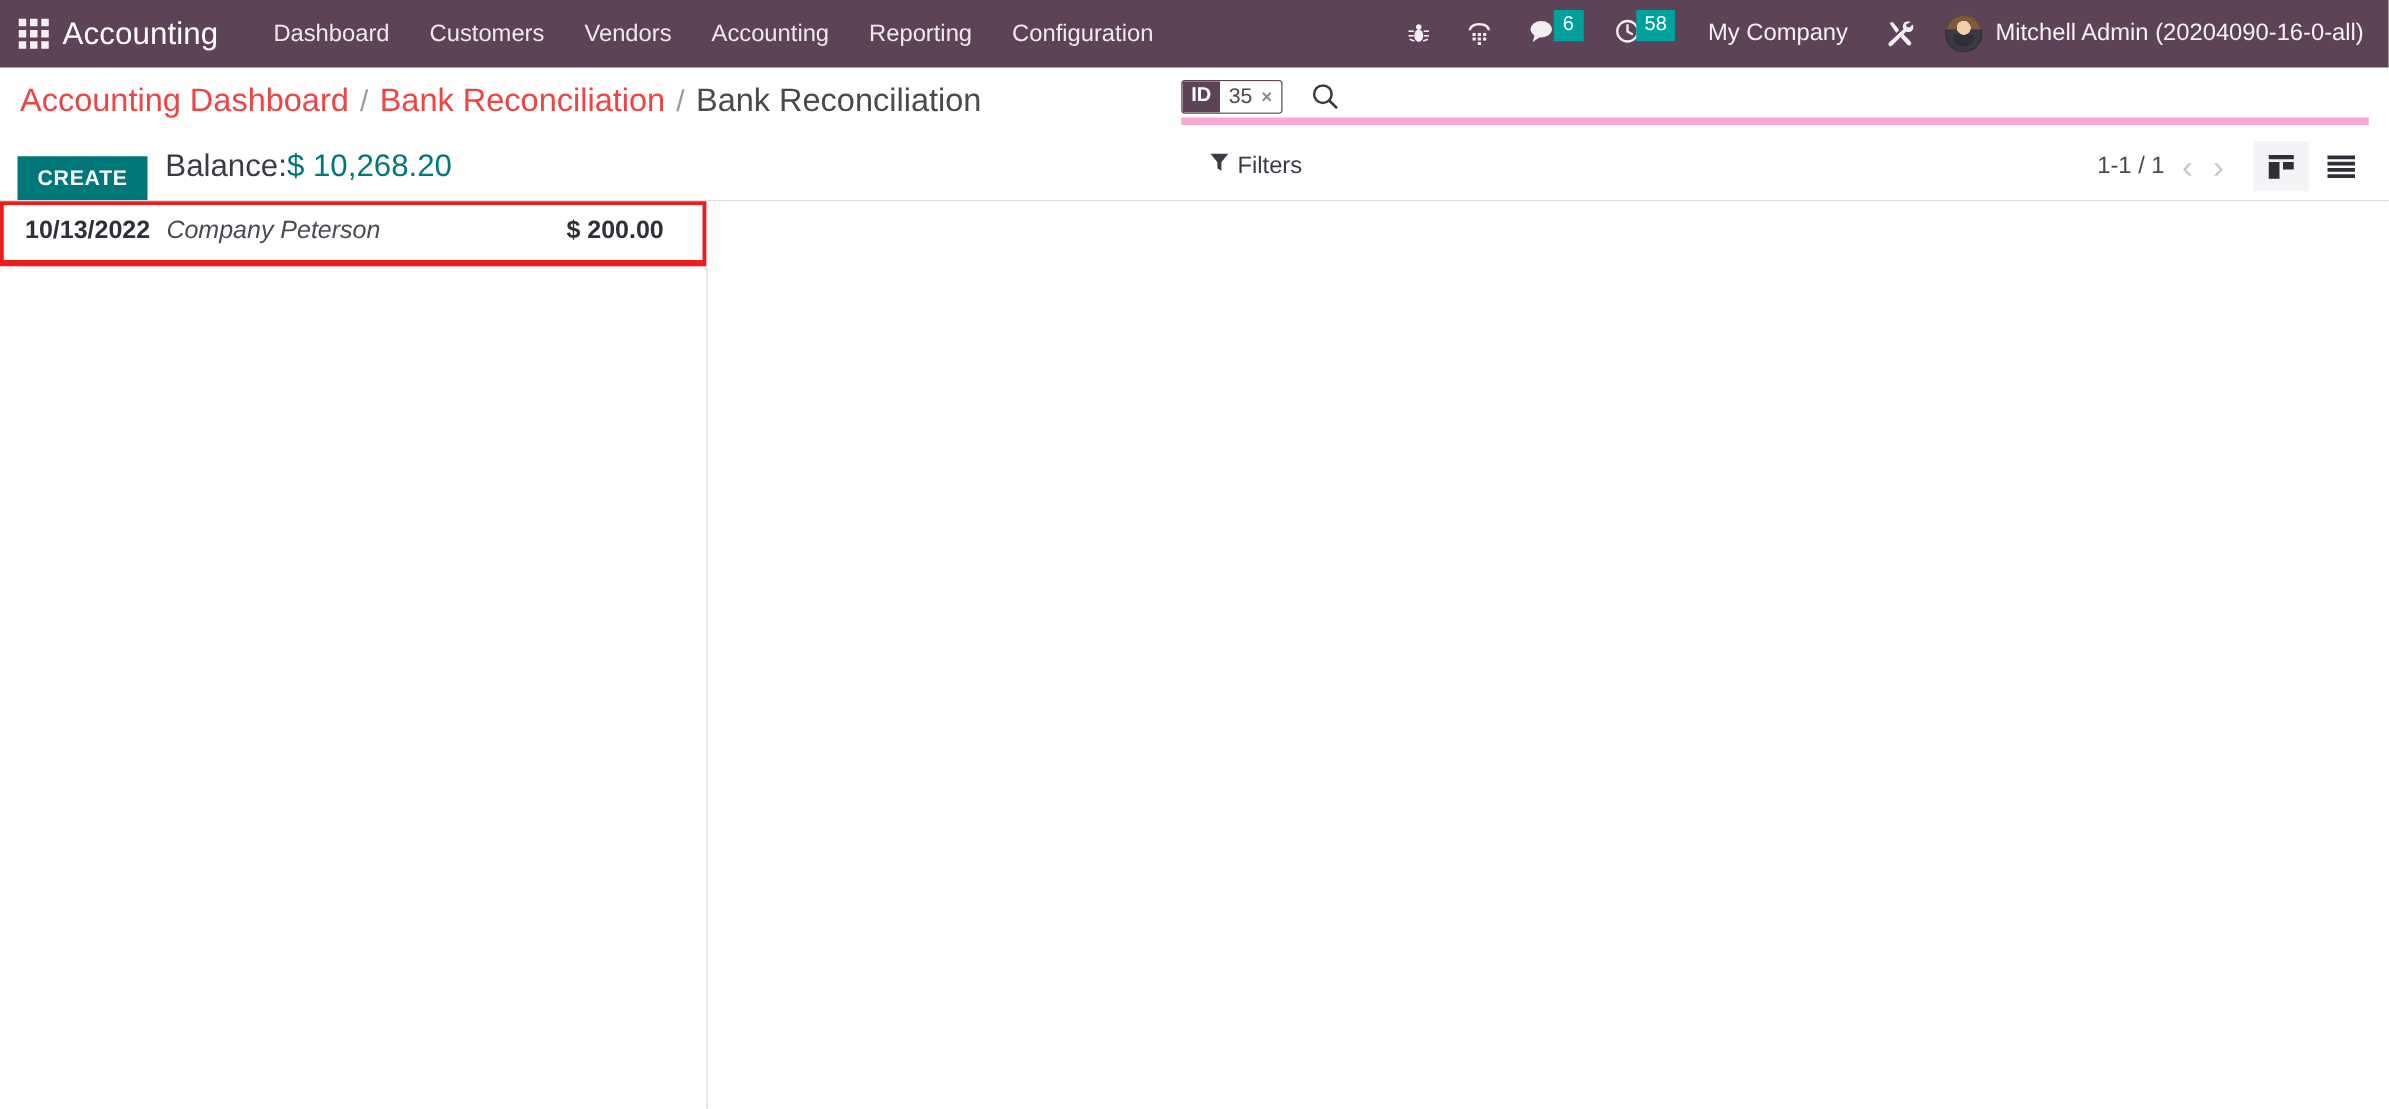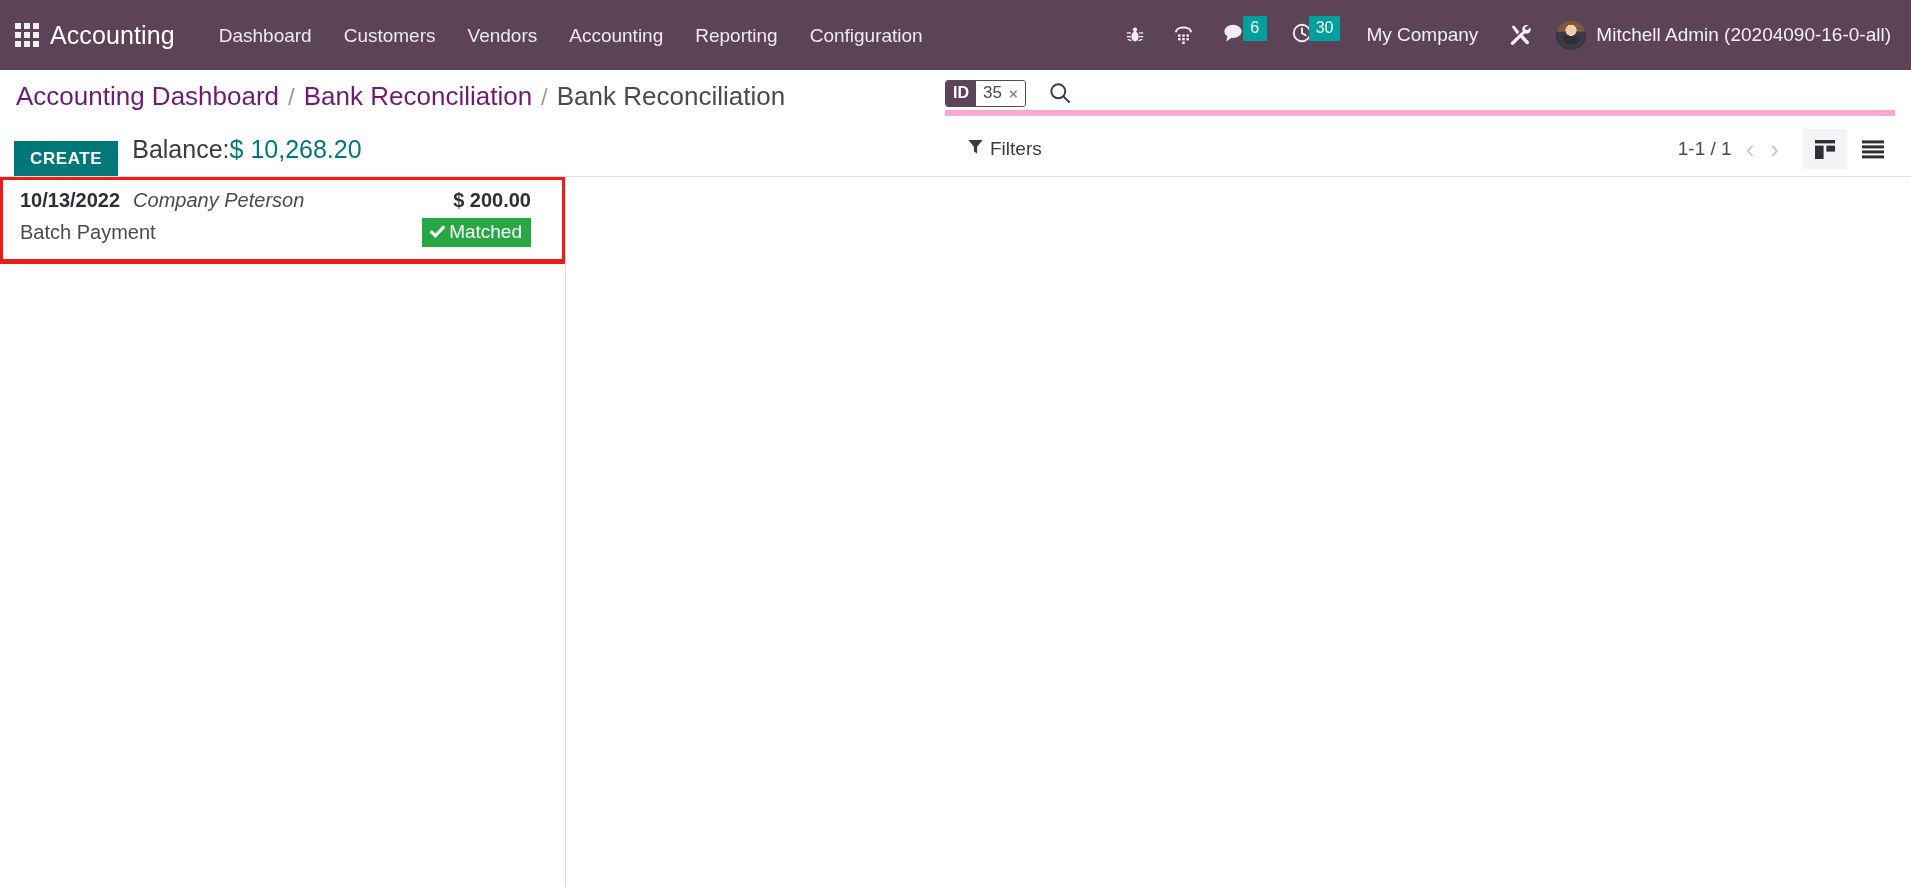--- a/index.html
+++ b/index.html
@@ -8,21 +8,21 @@
     width: 1911px;
     height: 887px;
     overflow: hidden;
     background: #ffffff;
     font-family: "Liberation Sans", sans-serif;
     -webkit-font-smoothing: antialiased;
   }
 
   
   .navbar {
-    height: 70px;
+    height: 54px;
     background: #5D4357;
     display: flex;
     align-items: center;
     padding: 0 14px 0 10px;
     color: #F0EEF0;
     position: relative;
   }
   .apps-grid {
     width: 26px; height: 26px;
     display: grid;
@@ -117,21 +117,21 @@
 
   
   .control-panel { background: #ffffff; border-bottom: 1px solid #DFDCDC; }
   .cp-top {
     display: flex; align-items: center;
     height: 52px;
     padding-left: 16px;
     position: relative;
   }
   .breadcrumb { display: flex; align-items: baseline; font-size: 26px; white-space: nowrap; }
-  .breadcrumb .bc-link { color: #701a75; cursor: pointer; }
+  .breadcrumb .bc-link { color: #ef4444; cursor: pointer; }
   .breadcrumb .bc-sep { color: #9a9a9a; margin: 0 9px; font-size: 24px; }
   .breadcrumb .bc-active { color: #4A4A4A; }
 
   .searchview {
     position: absolute;
     left: 945px; right: 16px; top: 8px;
     height: 38px;
     display: flex; align-items: center;
     border-bottom: 6px solid #f9a8d4;
     padding-bottom: 2px;
@@ -350,21 +350,21 @@
       <span class="counter-badge">6</span>
     </div>
 
     <div class="counter-wrap">
       <span>
         <svg width="22" height="22" viewBox="0 0 22 22" fill="none" stroke="currentColor" stroke-width="1.9">
           <circle cx="11" cy="11" r="8.2"></circle>
           <path d="M11 6.2 V11.3 L14.6 13.2" stroke-linecap="round"></path>
         </svg>
       </span>
-      <span class="counter-badge">30</span>
+      <span class="counter-badge">58</span>
     </div>
 
     <div class="company-name">My Company</div>
 
     <div class="sys-icon">
       <svg width="24" height="24" viewBox="0 0 24 24" fill="currentColor">
         <path d="M3.6 3.4 L6.2 2.6 L11.4 9 L9 11.4 Z"></path>
         <path d="M10.6 12.6 L12.9 10.3 L20.4 18.1 C21.2 19 21.2 20.2 20.4 20.9 C19.6 21.6 18.5 21.5 17.9 20.7 Z"></path>
         <path d="M20.5 2.6 C18.6 1.6 16.3 2.1 15.1 3.6 C14 5 14 6.9 14.8 8.3 L3.3 19 C2.5 19.8 2.5 20.9 3.3 21.5 C4 22.2 5.1 22.1 5.7 21.4 L17 10.2 C18.5 11 20.4 10.8 21.6 9.6 C22.9 8.3 23.1 6.2 22.1 4.6 L19.6 7 L17.4 6.6 L16.8 4.5 Z"></path>
       </svg>
@@ -457,29 +457,18 @@
   <div class="list-pane">
 
     <div class="reco-card highlight">
       <div class="reco-row">
         <div class="reco-left">
           <span class="reco-date">10/13/2022</span>
           <span class="reco-partner">Company Peterson</span>
         </div>
         <span class="reco-amount">$ 200.00</span>
       </div>
-      <div class="reco-row">
-        <span class="reco-label">Batch Payment</span>
-        <span class="badge-matched">
-          <span>
-            <svg width="17" height="15" viewBox="0 0 17 15" fill="#ffffff">
-              <path d="M6.4 14 L0.6 8.3 L2.9 6 L6.4 9.4 L14.1 1.2 L16.4 3.5 Z"></path>
-            </svg>
-          </span>
-          <span>Matched</span>
-        </span>
-      </div>
     </div>
 
   </div>
 
   <div class="detail-pane"></div>
 </div>
 
 </body></html>

